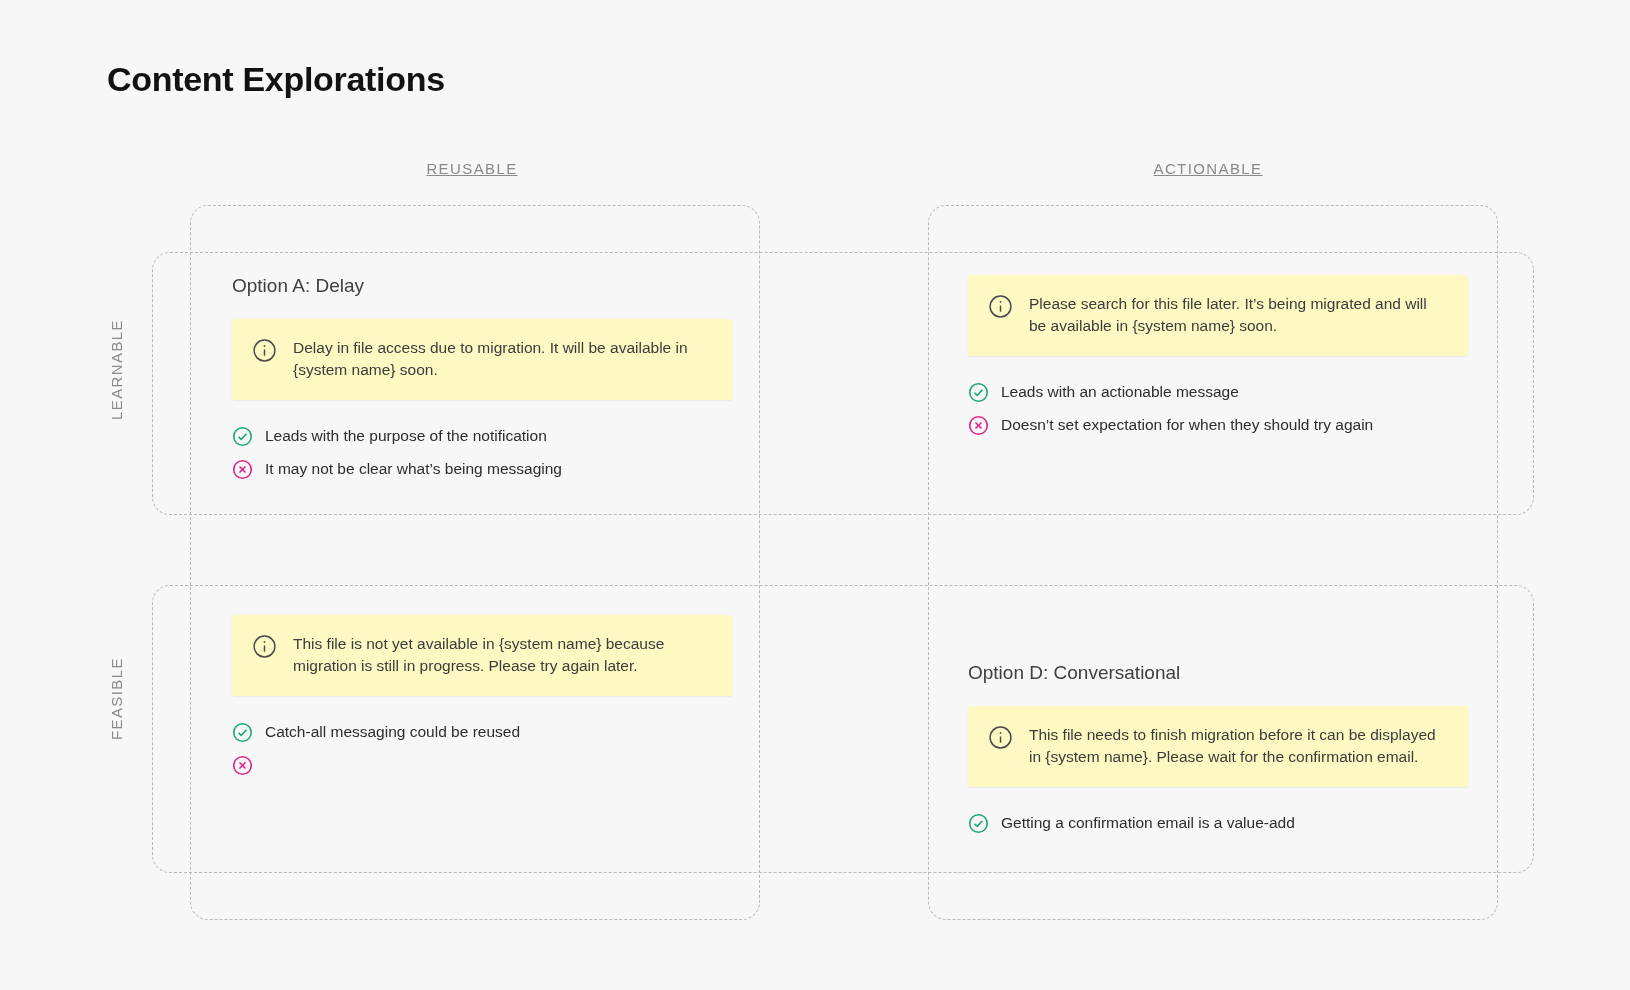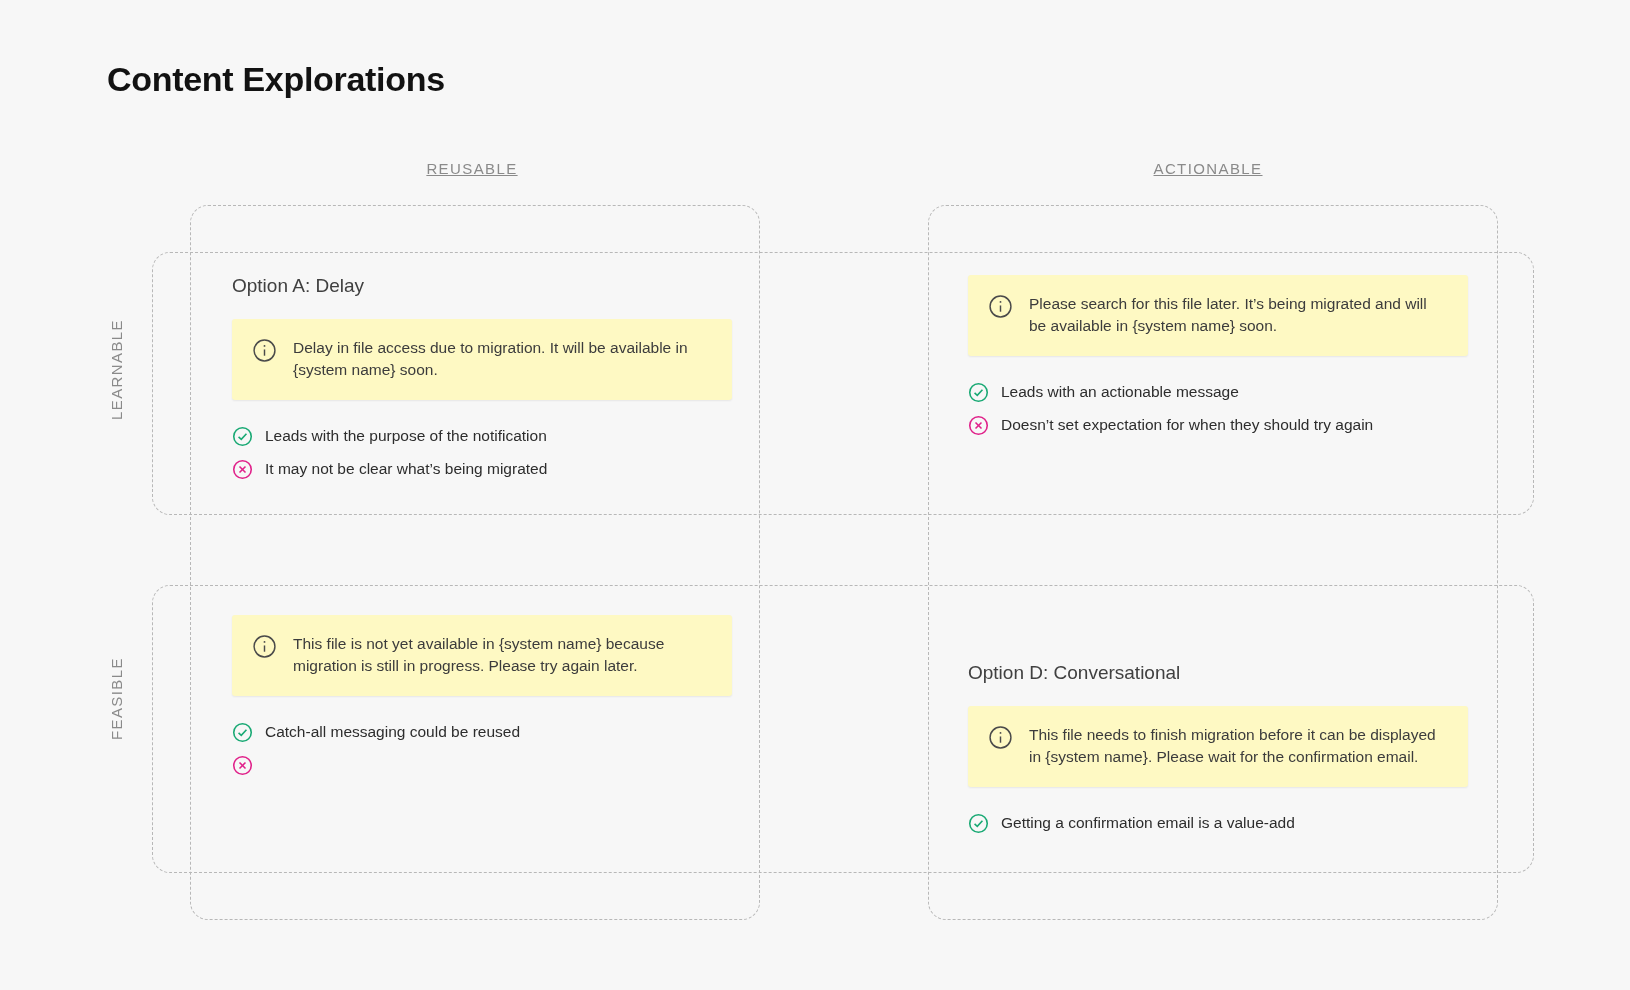--- a/index.html
+++ b/index.html
@@ -166,21 +166,21 @@
       <span class="point-text">Leads with the purpose of the notification</span>
     </div>
     <div class="point">
       <span class="point-icon">
         <svg viewBox="0 0 24 24" width="21" height="21" fill="none" stroke="#e0218a" stroke-width="1.8">
           <circle cx="12" cy="12" r="10"></circle>
           <line x1="8.6" y1="8.6" x2="15.4" y2="15.4"></line>
           <line x1="15.4" y1="8.6" x2="8.6" y2="15.4"></line>
         </svg>
       </span>
-      <span class="point-text">It may not be clear what’s being migrated</span>
+      <span class="point-text">It may not be clear what’s being messaging</span>
     </div>
   </div>
 </div>
 
 <div class="card" id="card-option-b">
   <div class="notice">
     <span class="notice-icon">
       <svg viewBox="0 0 24 24" width="25" height="25" fill="none" stroke="#4a4a4a" stroke-width="1.4">
         <circle cx="12" cy="12" r="10"></circle>
         <line x1="12" y1="11" x2="12" y2="17"></line>

